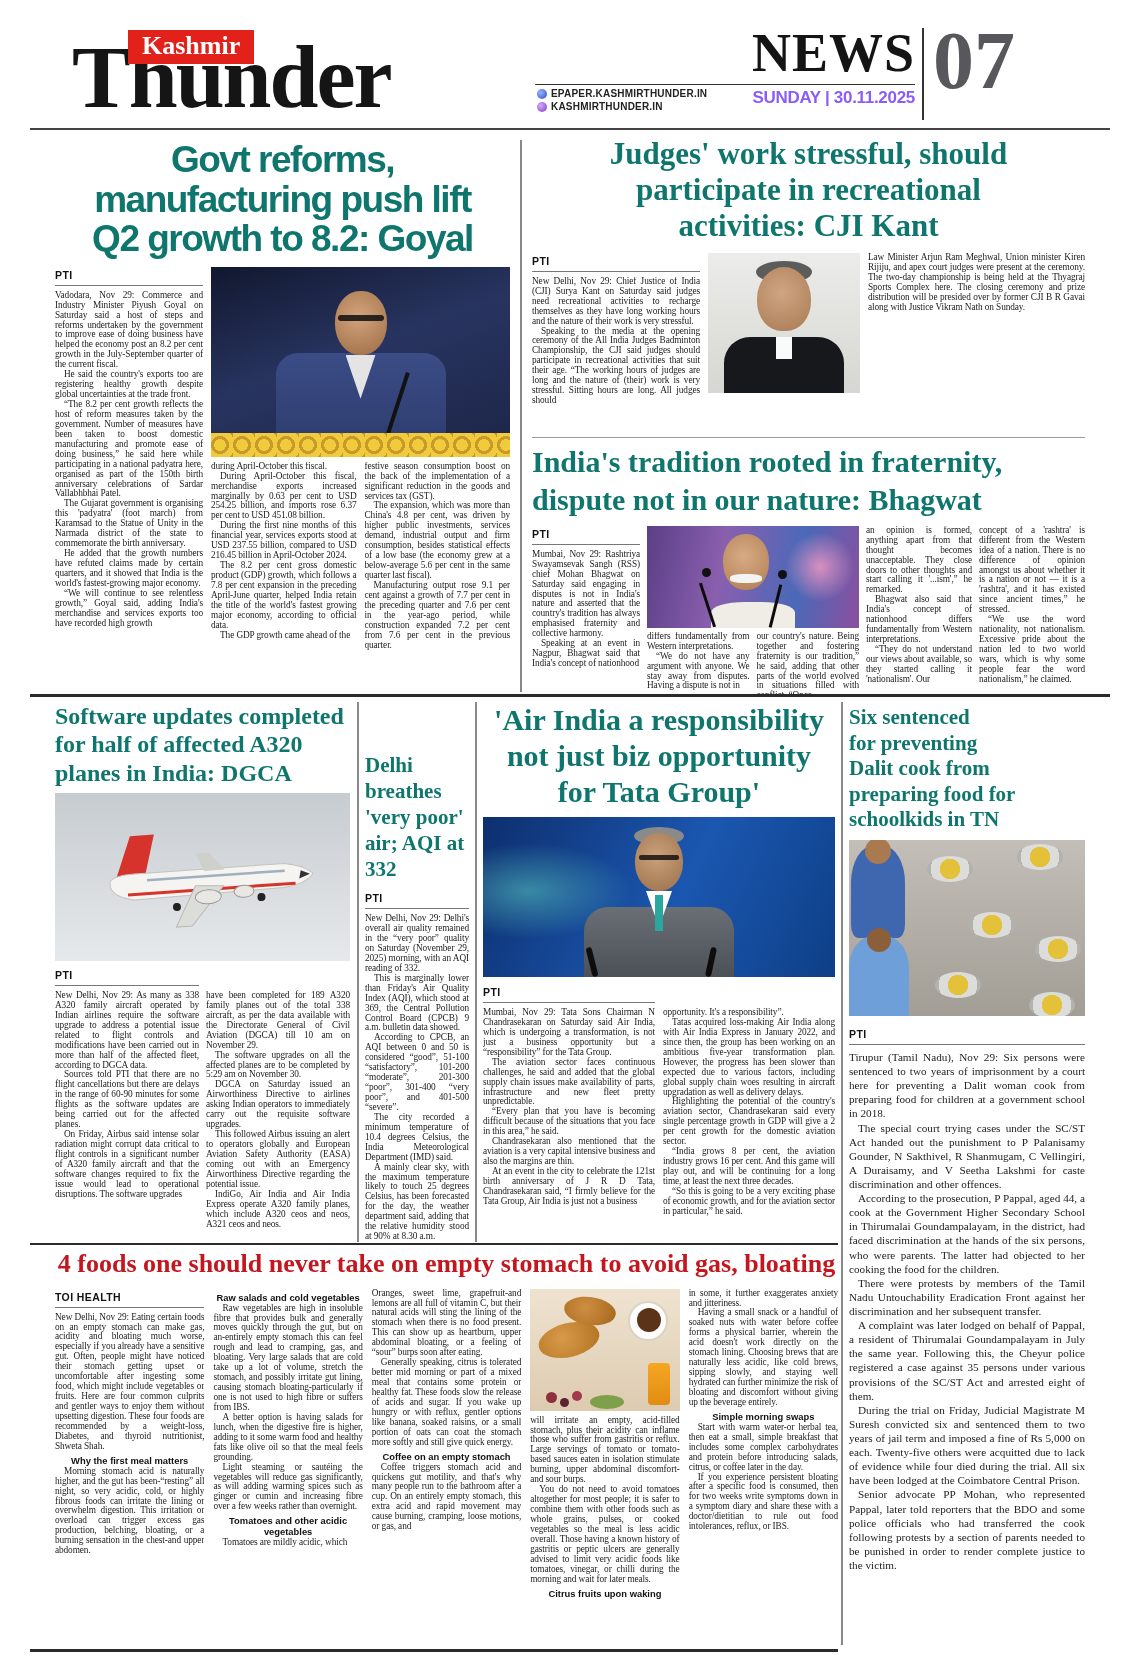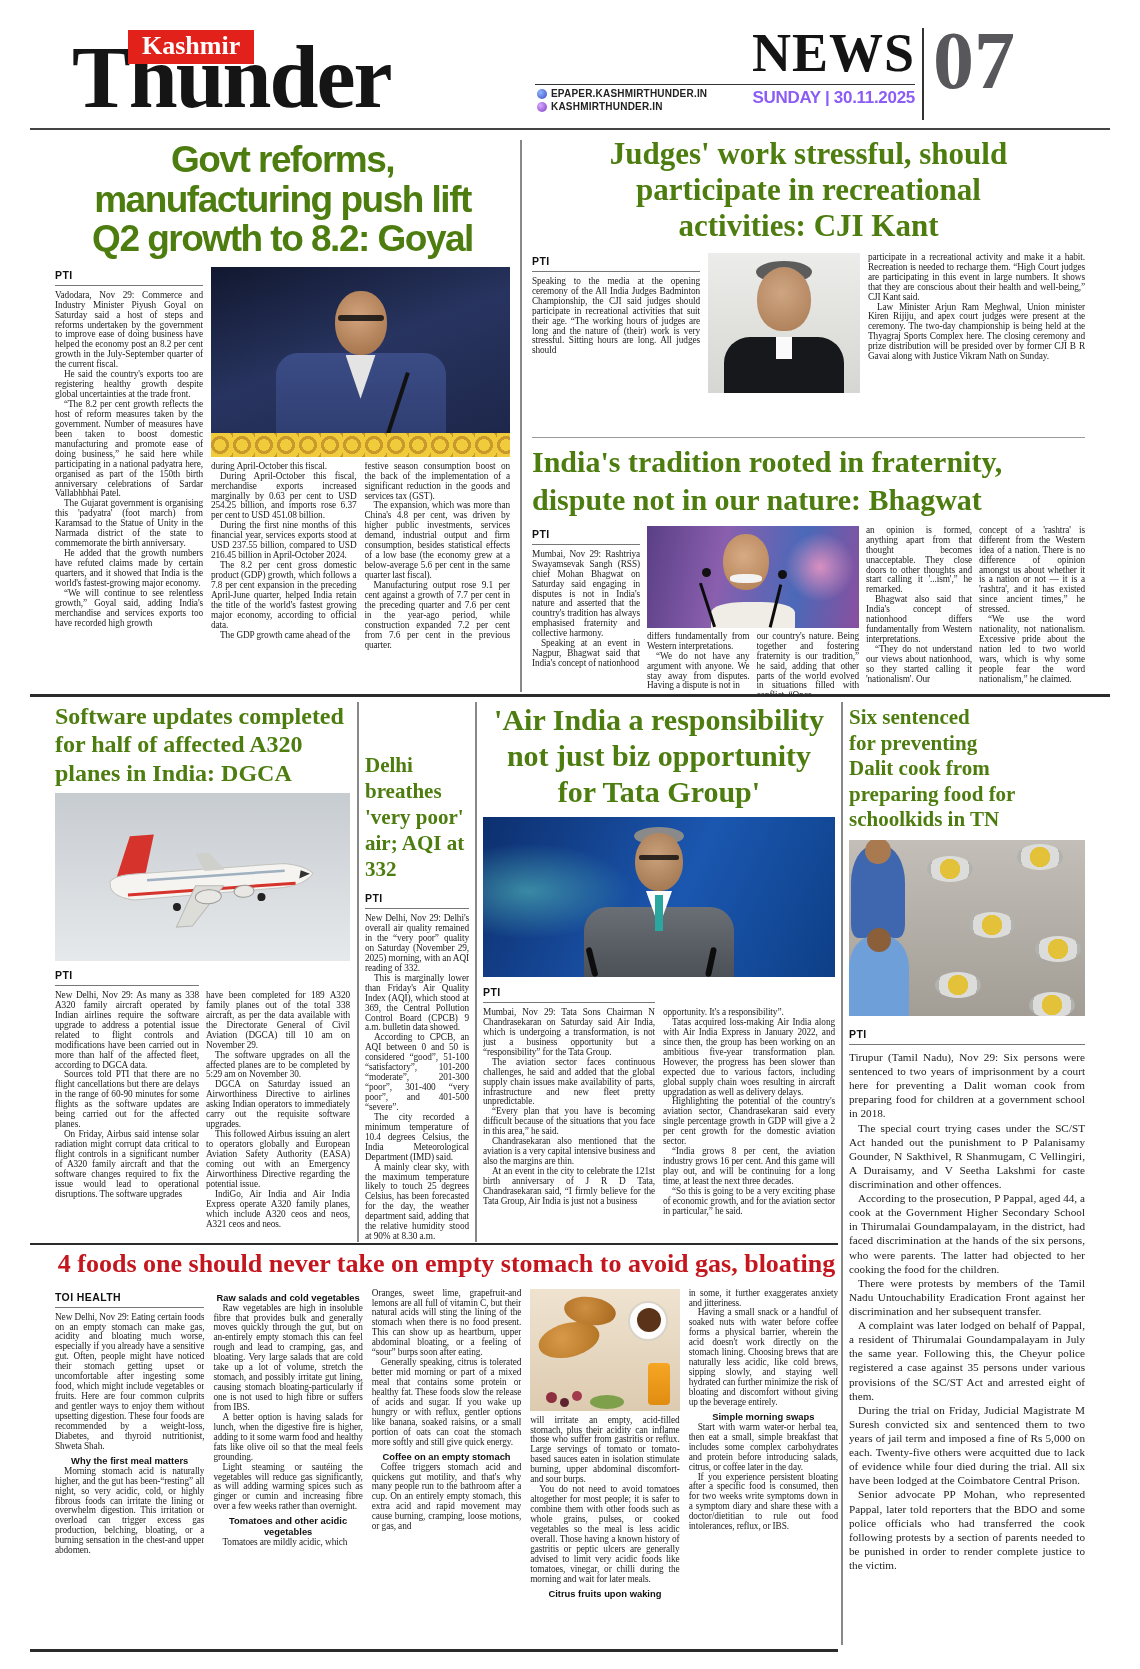--- a/index.html
+++ b/index.html
@@ -27,21 +27,21 @@
         font-weight:700;font-size:10px;letter-spacing:.2px;color:#222;}
   .urls .row{display:flex;align-items:center;gap:4px;margin-bottom:2px;}
   .globe{display:inline-block;width:10px;height:10px;border-radius:50%;
          background:radial-gradient(circle at 35% 35%,#8fb6ff,#3b49c4);}
   .globe.g2{background:radial-gradient(circle at 35% 35%,#d9a9ff,#7b3bc4);}
   .page-num{position:absolute;left:928px;top:16px;width:92px;text-align:center;
             font-family:"Liberation Serif",serif;font-weight:700;font-size:82px;
             color:#58585c;line-height:1.1;margin:0;}
 
   
-  .hl{margin:0;color:#4d7c0f;white-space:pre-line;}
+  .hl{margin:0;color:#0f766e;white-space:pre-line;}
   .hl-sans{font-family:"Liberation Sans",sans-serif;font-weight:700;font-size:37px;
            line-height:1.07;letter-spacing:-1.5px;text-align:center;}
   .hl-serif{font-family:"Liberation Serif",serif;font-weight:700;}
   .byline{font-family:"Liberation Sans",sans-serif;font-weight:700;font-size:10.5px;
           letter-spacing:.4px;color:#111;border-bottom:1.2px solid #777;
           padding:2px 0 4px;margin-bottom:5px;}
   .artbody{overflow:hidden;}
   .artbody p{margin:0;font-size:9.3px;line-height:1.07;text-align:justify;
              letter-spacing:-.1px;color:#222;}
   .artbody p+p,.artbody h4+p{text-indent:9px;}
@@ -213,31 +213,31 @@
   <i class="rule-v" style="left:520px;top:140px;height:552px;background:#888;"></i>
 
   <section class="art" style="left:532px;top:136px;width:553px;height:296px;">
     <h2 class="hl hl-serif" style="font-size:31px;line-height:1.16;text-align:center;">Judges' work stressful, should
 participate in recreational
 activities: CJI Kant</h2>
     <div class="cols" style="margin-top:9px;">
       <div class="col" style="flex:0 0 168px;">
         <div class="byline">PTI</div>
         <div class="artbody" style="height:128px;">
+            <p>New Delhi, Nov 29: Chief Justice of India (CJI) Surya Kant on Saturday said judges need recreational activities to recharge themselves as they have long working hours and the nature of their work is very stressful.</p>
             <p>Speaking to the media at the opening ceremony of the All India Judges Badminton Championship, the CJI said judges should participate in recreational activities that suit their age. “The working hours of judges are long and the nature of (their) work is very stressful. Sitting hours are long. All judges should</p>
           </div>
       </div>
       <div class="photo ph-cji">
         <i class="c-hair"></i>
           <i class="c-head"></i>
           <i class="c-robe"></i>
           <i class="c-band"></i>
       </div>
       <div class="col artbody" style="height:152px;">
-          <p>participate in a recreational activity and make it a habit. Recreation is needed to recharge them. “High Court judges are participating in this event in large numbers. It shows that they are conscious about their health and well-being,” CJI Kant said.</p>
           <p>Law Minister Arjun Ram Meghwal, Union minister Kiren Rijiju, and apex court judges were present at the ceremony. The two-day championship is being held at the Thyagraj Sports Complex here. The closing ceremony and prize distribution will be presided over by former CJI B R Gavai along with Justice Vikram Nath on Sunday.</p>
         </div>
     </div>
   </section>
 
   <i class="rule-thin abs" style="left:532px;top:437px;width:553px;"></i>
 
   <section class="art" style="left:532px;top:443px;width:553px;height:248px;">
     <h2 class="hl hl-serif" style="font-size:30px;line-height:1.28;">India's tradition rooted in fraternity,
 dispute not in our nature: Bhagwat</h2>
@@ -266,21 +266,21 @@
               <p>“We do not have any argument with anyone. We stay away from disputes. Having a dispute is not in</p>
             </div>
           <div class="col artbody" style="height:62px;">
               <p>our country's nature. Being together and fostering fraternity is our tradition,” he said, adding that other parts of the world evolved in situations filled with conflict. “Once</p>
             </div>
         </div>
       </div>
       <div class="col artbody" style="height:172px;">
           <p>an opinion is formed, anything apart from that thought becomes unacceptable. They close doors to other thoughts and start calling it '...ism',” he remarked.</p>
           <p>Bhagwat also said that India's concept of nationhood differs fundamentally from Western interpretations.</p>
-          <p>“They do not understand our views about nationhood, so they started calling it 'nationalism'. Our</p>
+          <p>“They do not understand our views about available, so they started calling it 'nationalism'. Our</p>
         </div>
       <div class="col artbody" style="height:172px;">
           <p>concept of a 'rashtra' is different from the Western idea of a nation. There is no difference of opinion amongst us about whether it is a nation or not — it is a 'rashtra', and it has existed since ancient times,” he stressed.</p>
           <p>“We use the word nationality, not nationalism. Excessive pride about the nation led to two world wars, which is why some people fear the word nationalism,” he claimed.</p>
         </div>
     </div>
   </section>
 
   <i class="rule-h" style="left:30px;top:694px;width:1080px;height:2.5px;"></i>
 

